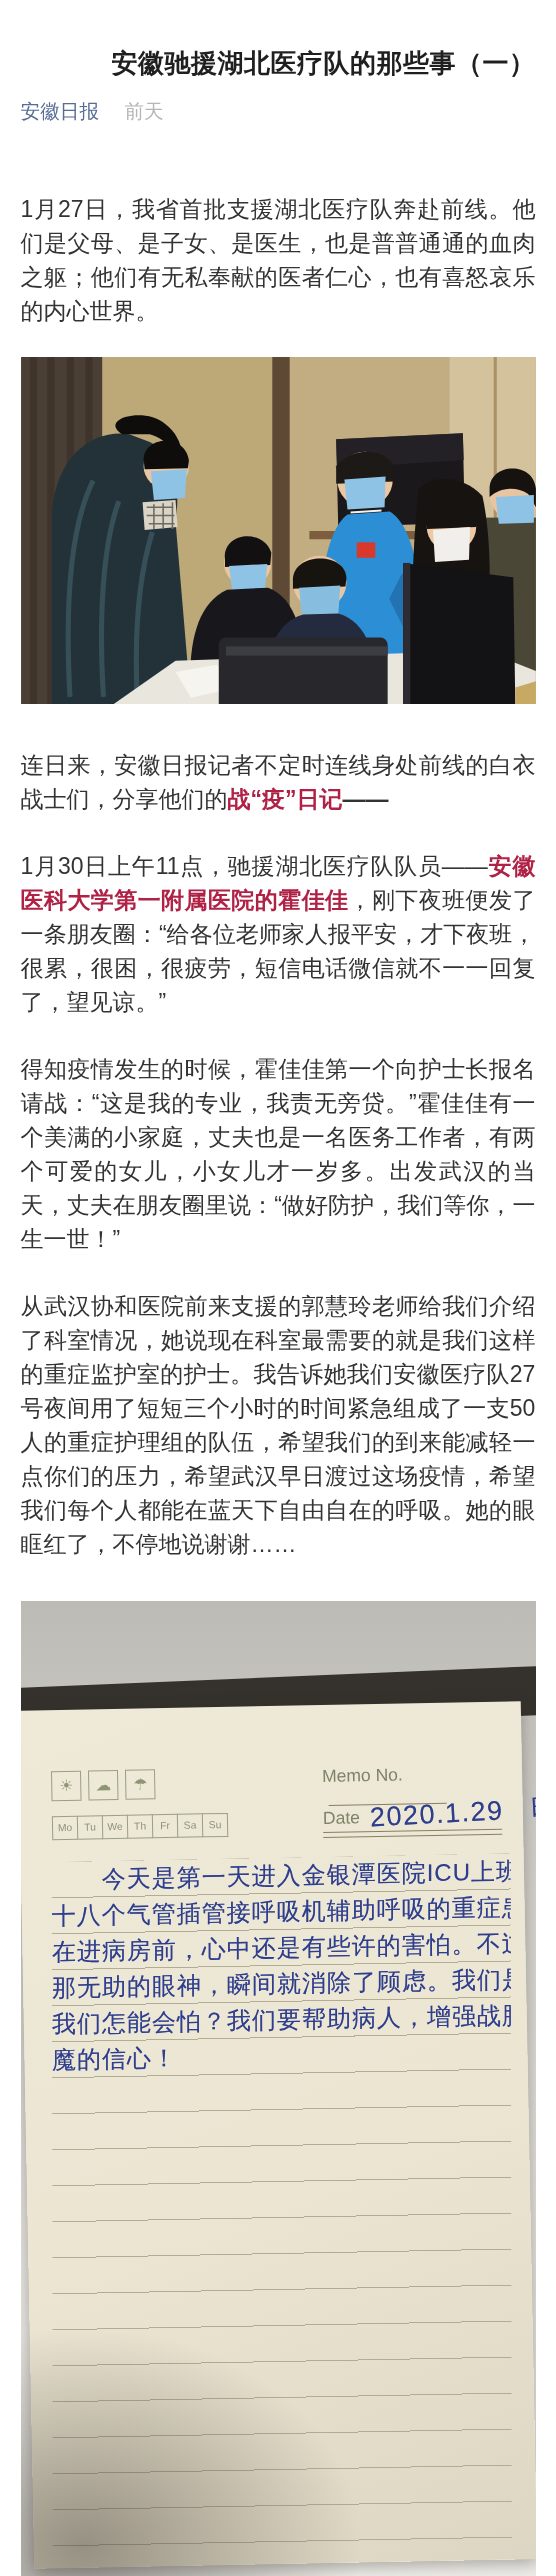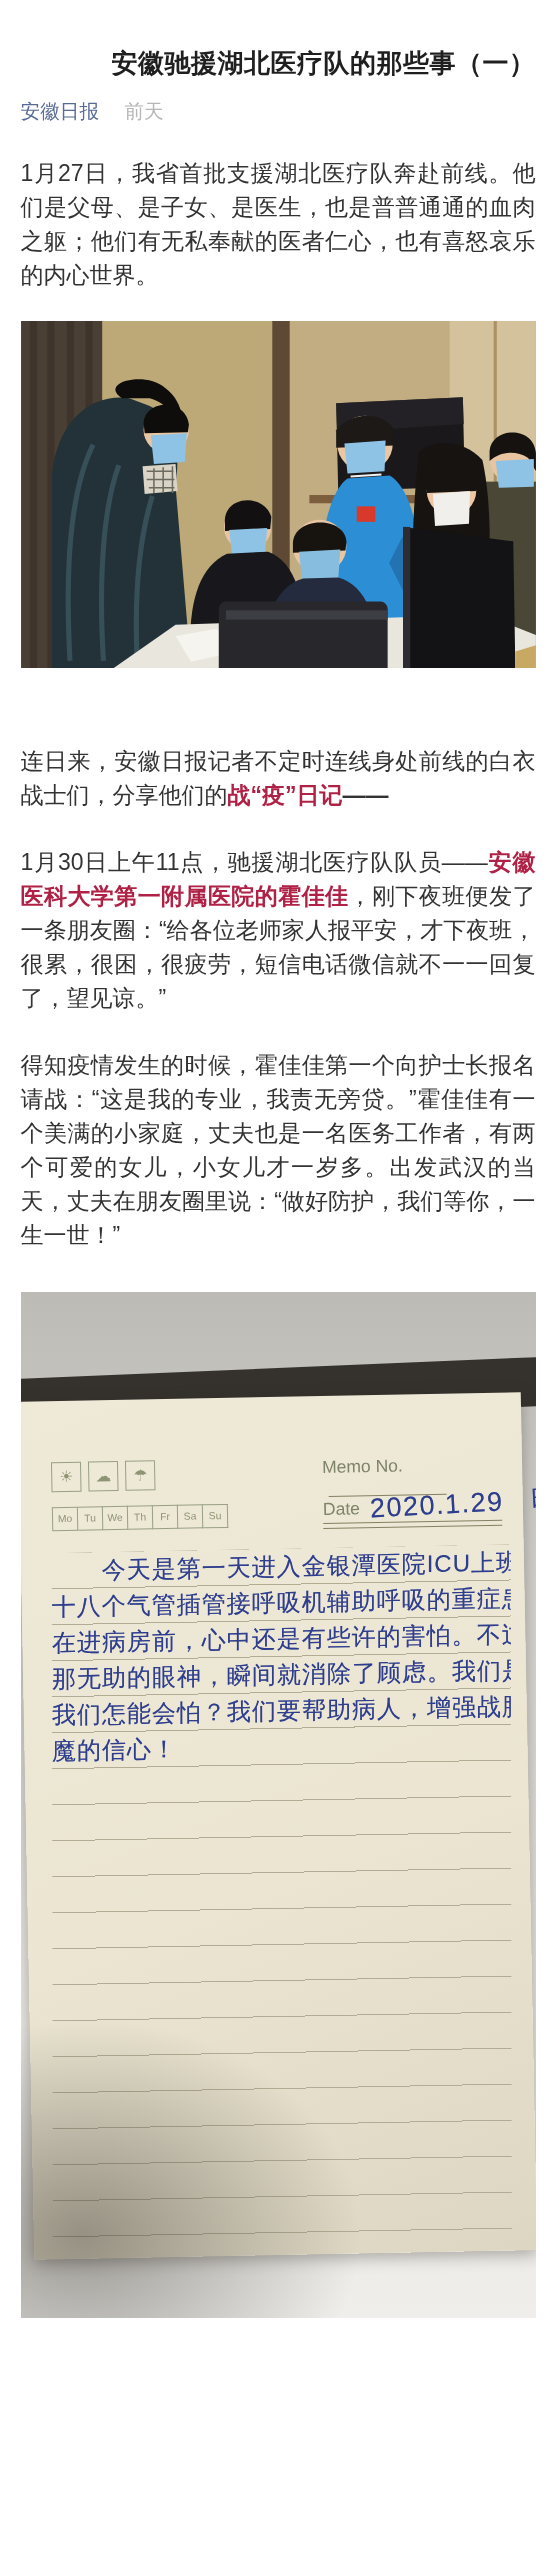--- a/index.html
+++ b/index.html
@@ -6,22 +6,22 @@
   .page{width:556px;height:3065px;margin:0 auto;background:#fff;overflow:hidden;
         font-family:"Liberation Sans",sans-serif;color:#333;}
   .content{padding:0 20.6px;}
   
   .title{padding-top:29px;font-size:26px;line-height:1.35;font-weight:700;color:#1f1f1f;letter-spacing:0.5px;text-align:right;}
   .byline{margin-top:18.5px;font-size:19.6px;line-height:1.2;}
   .author{color:#576b95;text-decoration:none;text-align:right;}
   .pubtime{color:#b7b7b7;margin-left:20px;}
   
   .para{font-size:23px;line-height:34px;text-align:justify;color:#333;margin:33px 0 0;}
-  .p-first{margin-top:32px;}
-  .p-afterphoto{margin-top:76px;}
+  .p-first{margin-top:68px;}
+  .p-afterphoto{margin-top:44px;}
   .seg-red{color:#b02146;font-weight:700;}
   .seg-bold{font-weight:700;}
   
   figure{margin:0;padding:0;}
   .photo1{margin-top:29px;width:515px;height:347px;overflow:hidden;}
   .photo1 svg{display:block;}
   .photo2{margin-top:40px;width:515px;height:1026px;position:relative;overflow:hidden;
           background:linear-gradient(180deg,#bdbbb6,#d3d1cc 30%,#e6e4df 62%,#efeeea);}
   .notebook-edge{position:absolute;left:-15.5px;right:-15.5px;top:76px;height:49px;
           background:#35322d;transform:rotate(-2.4deg);}
@@ -119,20 +119,21 @@
         <rect x="398" y="562" width="314" height="18" fill="#3d3d44"></rect>
         <polygon points="742,400 956,428 960,674 742,674" fill="#131315"></polygon>
         <rect x="742" y="400" width="14" height="274" fill="#2c2c32"></rect>
         <polygon points="960,642 1000,630 1000,674 960,674" fill="#c8a964"></polygon>
       </svg>
     </figure>
 
     <p class="para p-afterphoto"><span>连日来，安徽日报记者不定时连线身处前线的白衣战士们，分享他们的</span><span class="seg-red">战“疫”日记</span><span class="seg-bold">——</span></p>
     <p class="para"><span>1月30日上午11点，驰援湖北医疗队队员——</span><span class="seg-red">安徽医科大学第一附属医院的霍佳佳</span><span>，刚下夜班便发了一条朋友圈：“给各位老师家人报平安，才下夜班，很累，很困，很疲劳，短信电话微信就不一一回复了，望见谅。”</span></p>
     <p class="para"><span>得知疫情发生的时候，霍佳佳第一个向护士长报名请战：“这是我的专业，我责无旁贷。”霍佳佳有一个美满的小家庭，丈夫也是一名医务工作者，有两个可爱的女儿，小女儿才一岁多。出发武汉的当天，丈夫在朋友圈里说：“做好防护，我们等你，一生一世！”</span></p>
+    <p class="para"><span>从武汉协和医院前来支援的郭慧玲老师给我们介绍了科室情况，她说现在科室最需要的就是我们这样的重症监护室的护士。我告诉她我们安徽医疗队27号夜间用了短短三个小时的时间紧急组成了一支50人的重症护理组的队伍，希望我们的到来能减轻一点你们的压力，希望武汉早日渡过这场疫情，希望我们每个人都能在蓝天下自由自在的呼吸。她的眼眶红了，不停地说谢谢……</span></p>
 
     <figure class="photo2">
       <div class="notebook-edge"></div>
       <div class="memo-paper">
         <div class="memo-head">
           <div class="wboxes">
               <span class="wbox">☀</span>
               <span class="wbox">☁</span>
               <span class="wbox">☂</span>
             </div>

